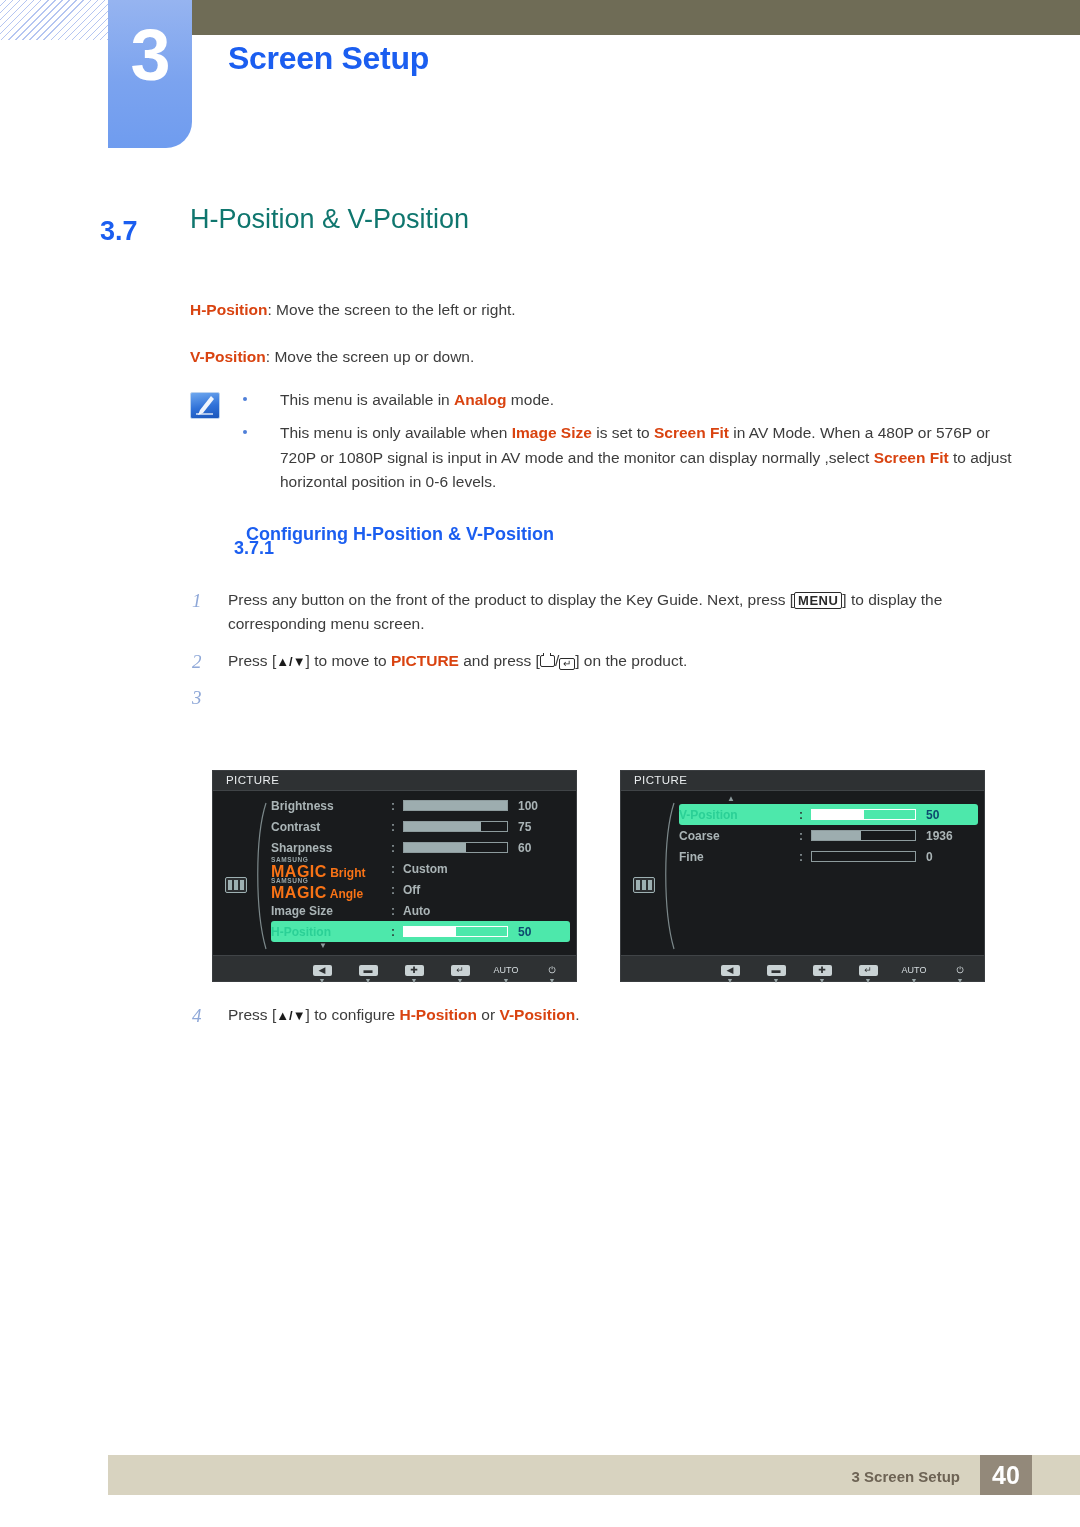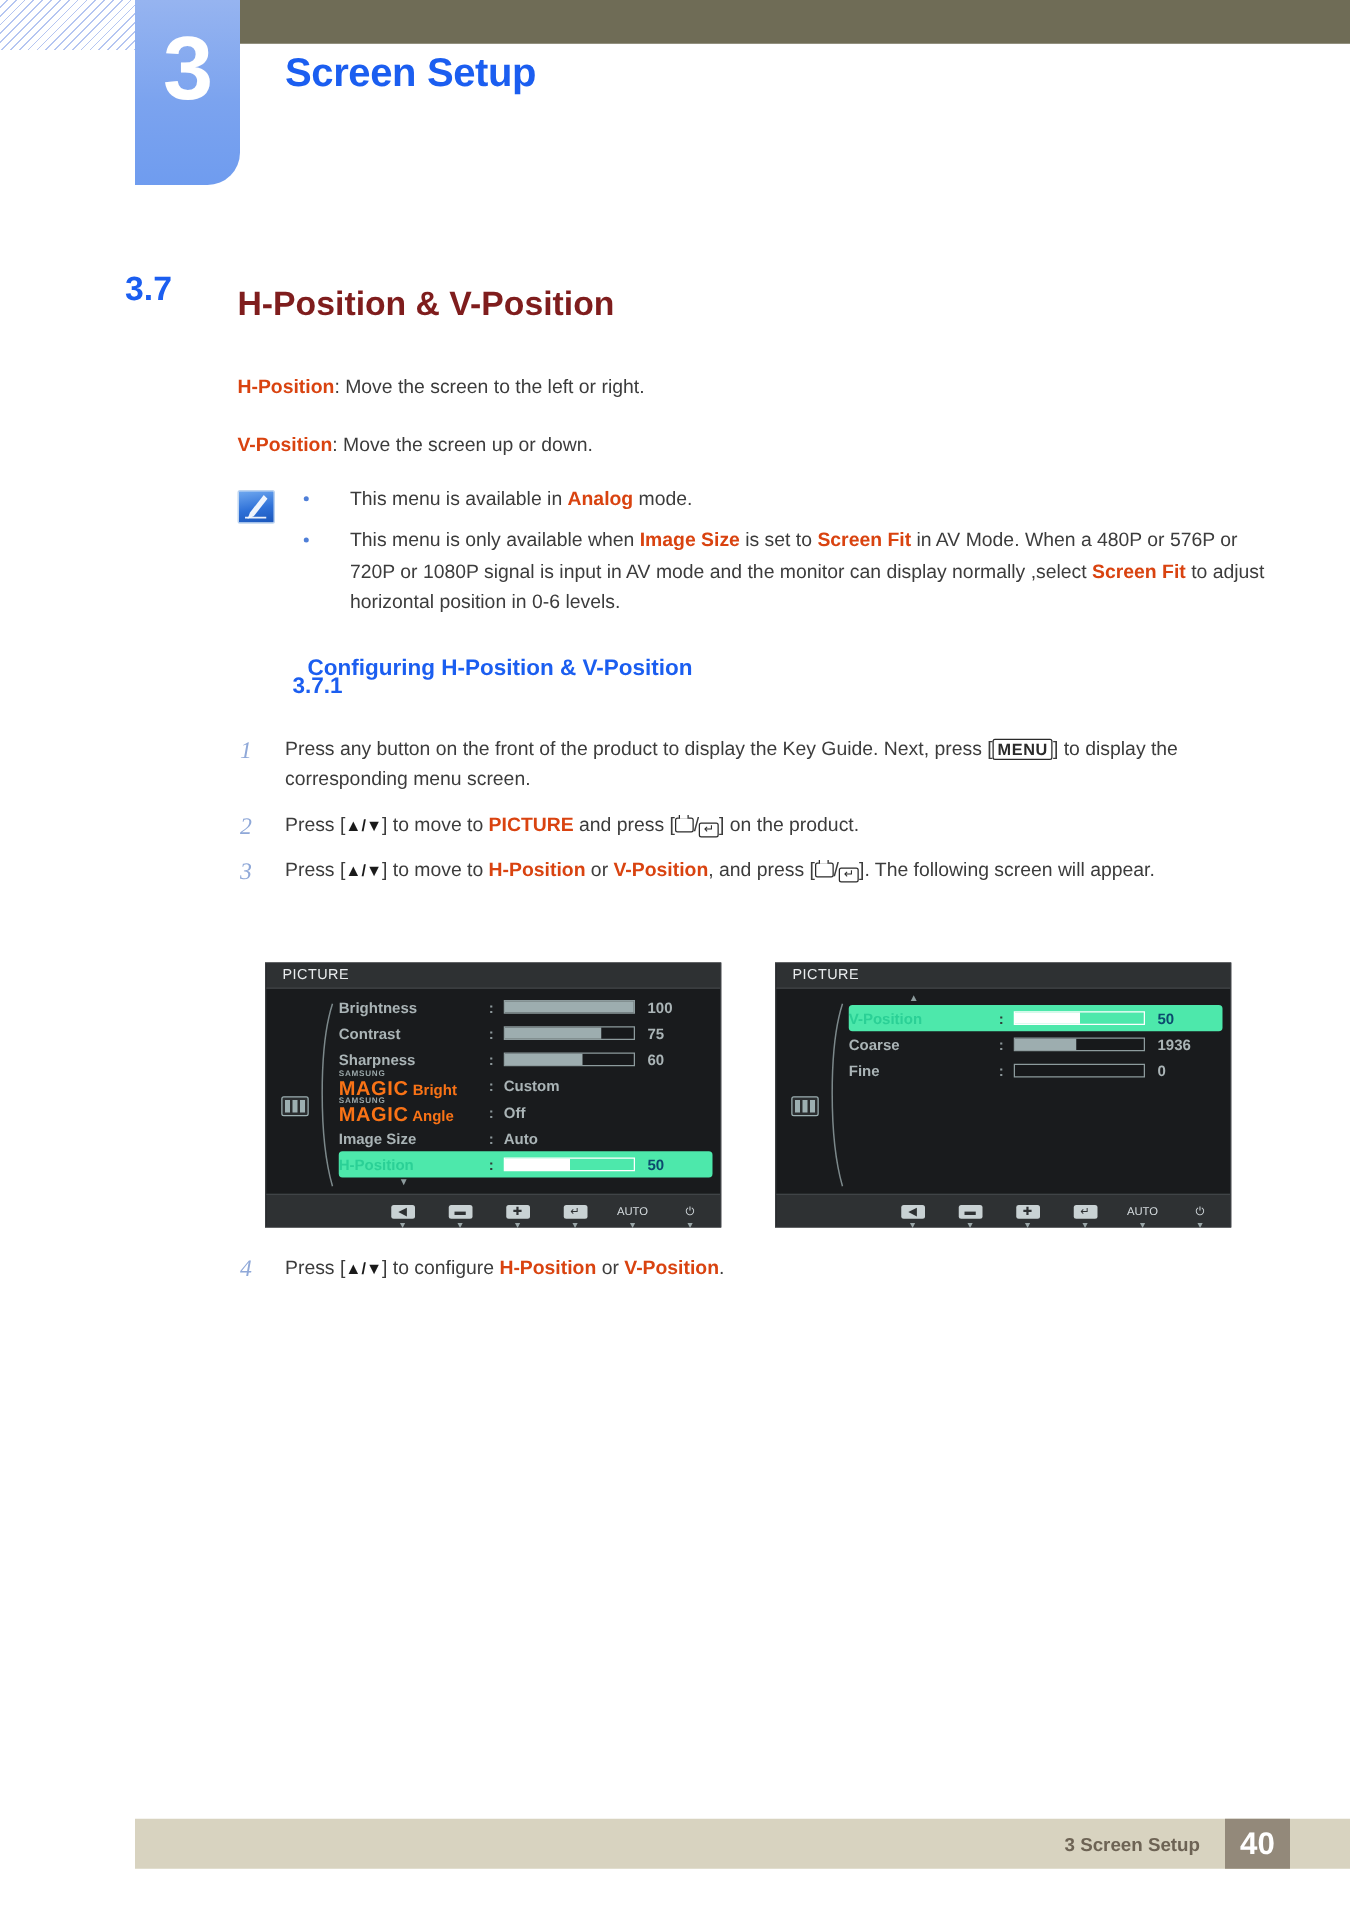--- a/index.html
+++ b/index.html
@@ -43,22 +43,22 @@
     font-size: 32px; font-weight: bold; color: #1b5ef0;
     letter-spacing: -0.3px;
   }
 
   
   .sec-num {
     position: absolute; left: 100px; top: 216px;
     font-size: 27px; font-weight: bold; color: #1b5ef0;
   }
   .sec-title {
-    position: absolute; left: 190px; top: 228px;
-    font-size: 27px; font-weight: bold; color: #7f1d1d;
+    position: absolute; left: 190px; top: 204px;
+    font-size: 27px; font-weight: normal; color: #0f766e;
   }
 
   .para {
     position: absolute; left: 190px;
     font-size: 15.5px; color: #3c3c3c; line-height: 1.5;
   }
   .p1 { top: 298px; }
   .p2 { top: 345px; }
   b.red { color: #d94310; font-weight: bold; }
 
@@ -272,23 +272,20 @@
 
   <div class="step">
     <span class="num">2</span>
     <span>
       <span>Press [</span><b class="arw">▲/▼</b><span>] to move to </span><b class="red">PICTURE</b><span> and press [</span><span class="glyphbox notch"></span><span>/</span><span class="glyphent">↵</span><span>] on the product.</span>
     </span>
   </div>
 
   <div class="step">
     <span class="num">3</span>
-    <span>
-      <span>Press [</span><b class="arw">▲/▼</b><span>] to move to </span><b class="red">H-Position</b><span> or </span><b class="red">V-Position</b><span>, and press [</span><span class="glyphbox notch"></span><span>/</span><span class="glyphent">↵</span><span>]. The following screen will appear.</span>
-    </span>
   </div>
 </div>
 
 <div class="osd left">
   <div class="osd-title">PICTURE</div>
   <div class="osd-body">
     <div class="osd-sideicon">
         <i></i>
         <i></i>
         <i></i>

